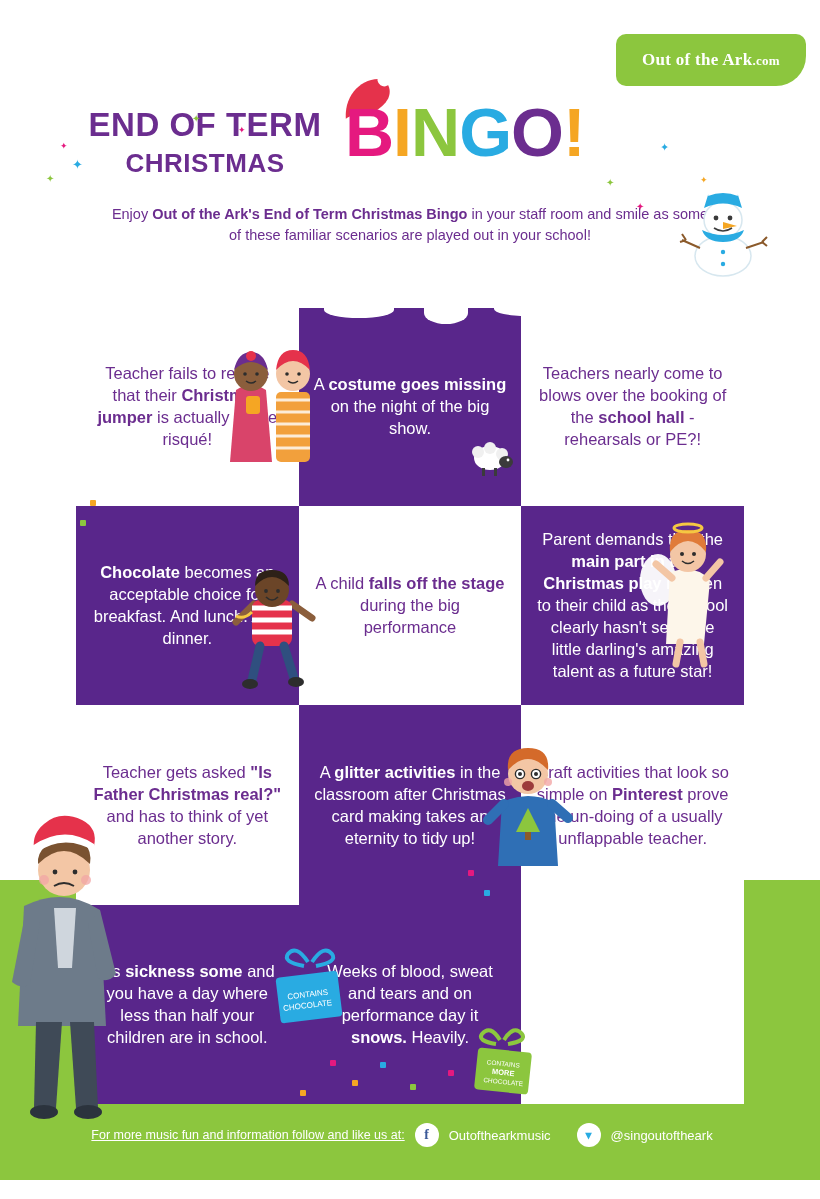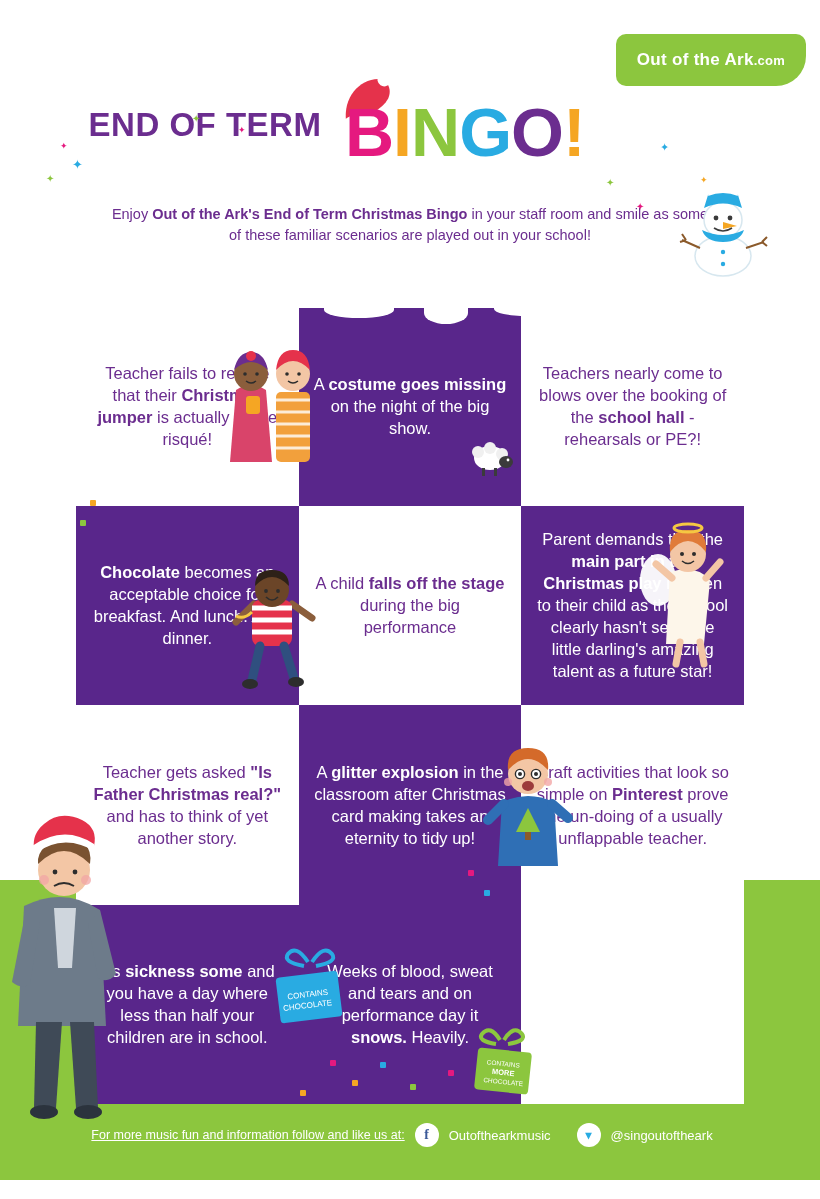--- a/index.html
+++ b/index.html
@@ -23,21 +23,21 @@
     width: 190px; height: 52px;
     background: #8cc63e;
     border-radius: 10px 10px 30px 10px;
     display: flex; align-items: center; justify-content: center;
     z-index: 8;
   }
   .brand-tab .brand-text {
     color: #ffffff;
     font-size: 17px;
     font-weight: bold;
-    font-family: Liberation Sans, sans-serif;
+    font-family: Liberation Serif, serif;
     letter-spacing: .3px;
   }
   .brand-tab .brand-text .dotcom { font-size: 13px; }
 
   
   .header {
     position: absolute;
     top: 86px; left: 0; width: 820px; height: 170px;
   }
   .title-block {
@@ -210,20 +210,21 @@
   <div class="brand-tab">
     <div class="brand-text">
       <span>Out of the Ark</span><span class="dotcom">.com</span>
     </div>
   </div>
 
   <div class="header">
     <div class="title-block">
       <div class="title-left">
         <div>End of Term</div>
+        <div class="small">Christmas</div>
       </div>
 
       <svg class="santa-hat" viewBox="0 0 60 46">
         <path d="M4 40 C6 16 26 0 46 4 C56 7 58 18 52 26 C44 36 26 40 10 42 Z" fill="#e5324b"></path>
         <ellipse cx="18" cy="41" rx="17" ry="6" fill="#ffffff"></ellipse>
         <circle cx="52" cy="6" r="7" fill="#ffffff"></circle>
       </svg>
 
       <div class="title-bingo">
         <span class="c-b">B</span><span class="c-i">I</span><span class="c-n">N</span><span class="c-g">G</span><span class="c-o">O</span><span class="c-x">!</span>
@@ -318,21 +319,21 @@
       </div>
 
       <div class="cell white">
         <div class="txt">
           <span>Teacher gets asked </span><b>"Is Father Christmas real?"</b><span> and has to think of yet another story.</span>
         </div>
       </div>
 
       <div class="cell purple">
         <div class="txt">
-          <span>A </span><b>glitter explosion</b><span> in the classroom after Christmas card making takes an eternity to tidy up!</span>
+          <span>A </span><b>glitter activities</b><span> in the classroom after Christmas card making takes an eternity to tidy up!</span>
         </div>
       </div>
 
       <div class="cell white">
         <div class="txt">
           <span>Craft activities that look so simple on </span><b>Pinterest</b><span> prove the un-doing of a usually unflappable teacher.</span>
         </div>
       </div>
 
       <div class="cell purple">

